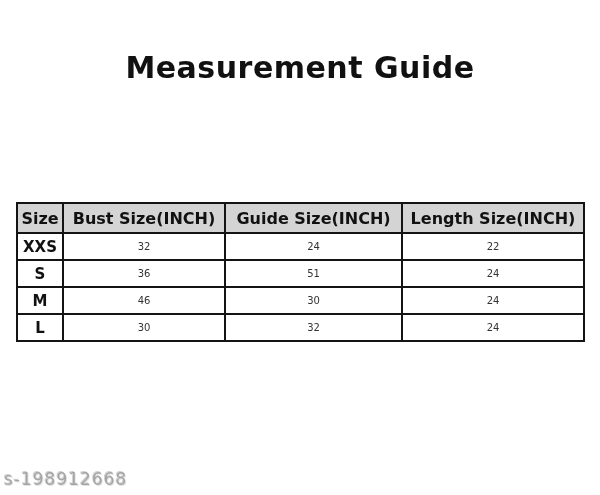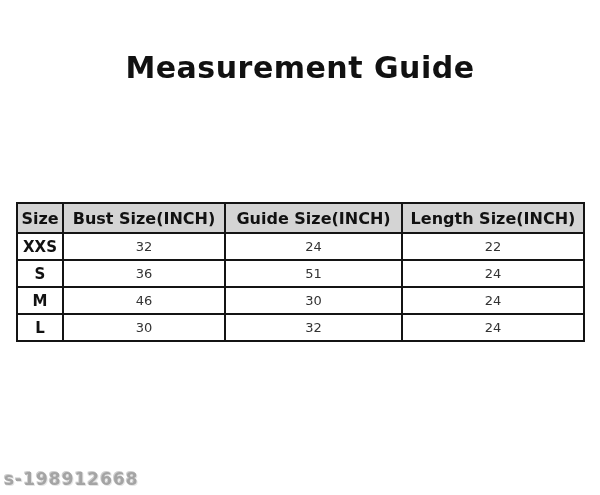--- a/index.html
+++ b/index.html
@@ -50,39 +50,39 @@
   table.measure th {
     height: 30px;
     background: var(--header-bg);
     font-size: 16px;
     font-weight: bold;
     color: var(--text-dark);
   }
   table.measure td {
     height: 27px;
     background: #ffffff;
-    font-size: 13px;
+    font-size: 10px;
     color: var(--text-num);
   }
   table.measure td.size-cell {
     font-size: 15px;
     font-weight: bold;
     color: var(--text-dark);
     margin-left: 12px;
   }
   col.c-size   { width: 46px; }
   col.c-bust   { width: 162px; }
   col.c-waist  { width: 177px; }
   col.c-length { width: 182px; }
   .watermark {
     position: absolute;
     left: 4px;
     bottom: 6px;
     font-size: 17px;
-    font-weight: bold;
+    font-weight: normal;
     letter-spacing: 1px;
     color: var(--watermark-color);
     text-shadow: 1px 1px 0 #e3e3e3, -1px -1px 0 #c9c9c9;
     opacity: 0.9;
     margin-top: 31px;
   }
 </style>
 </head>
 <body>
 

